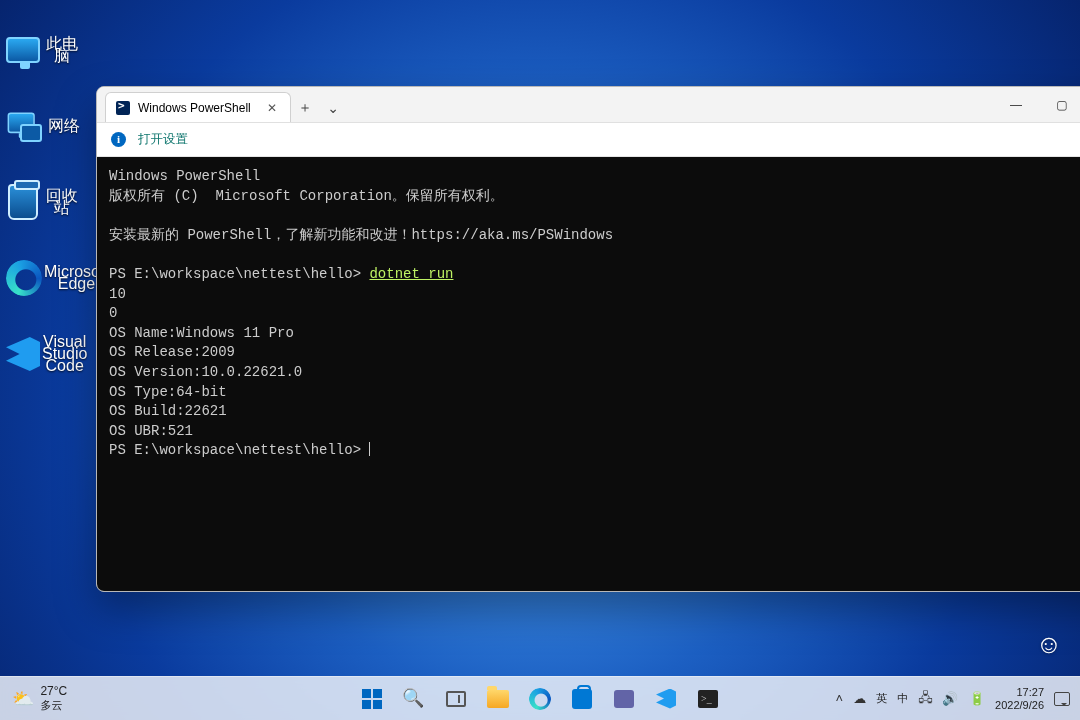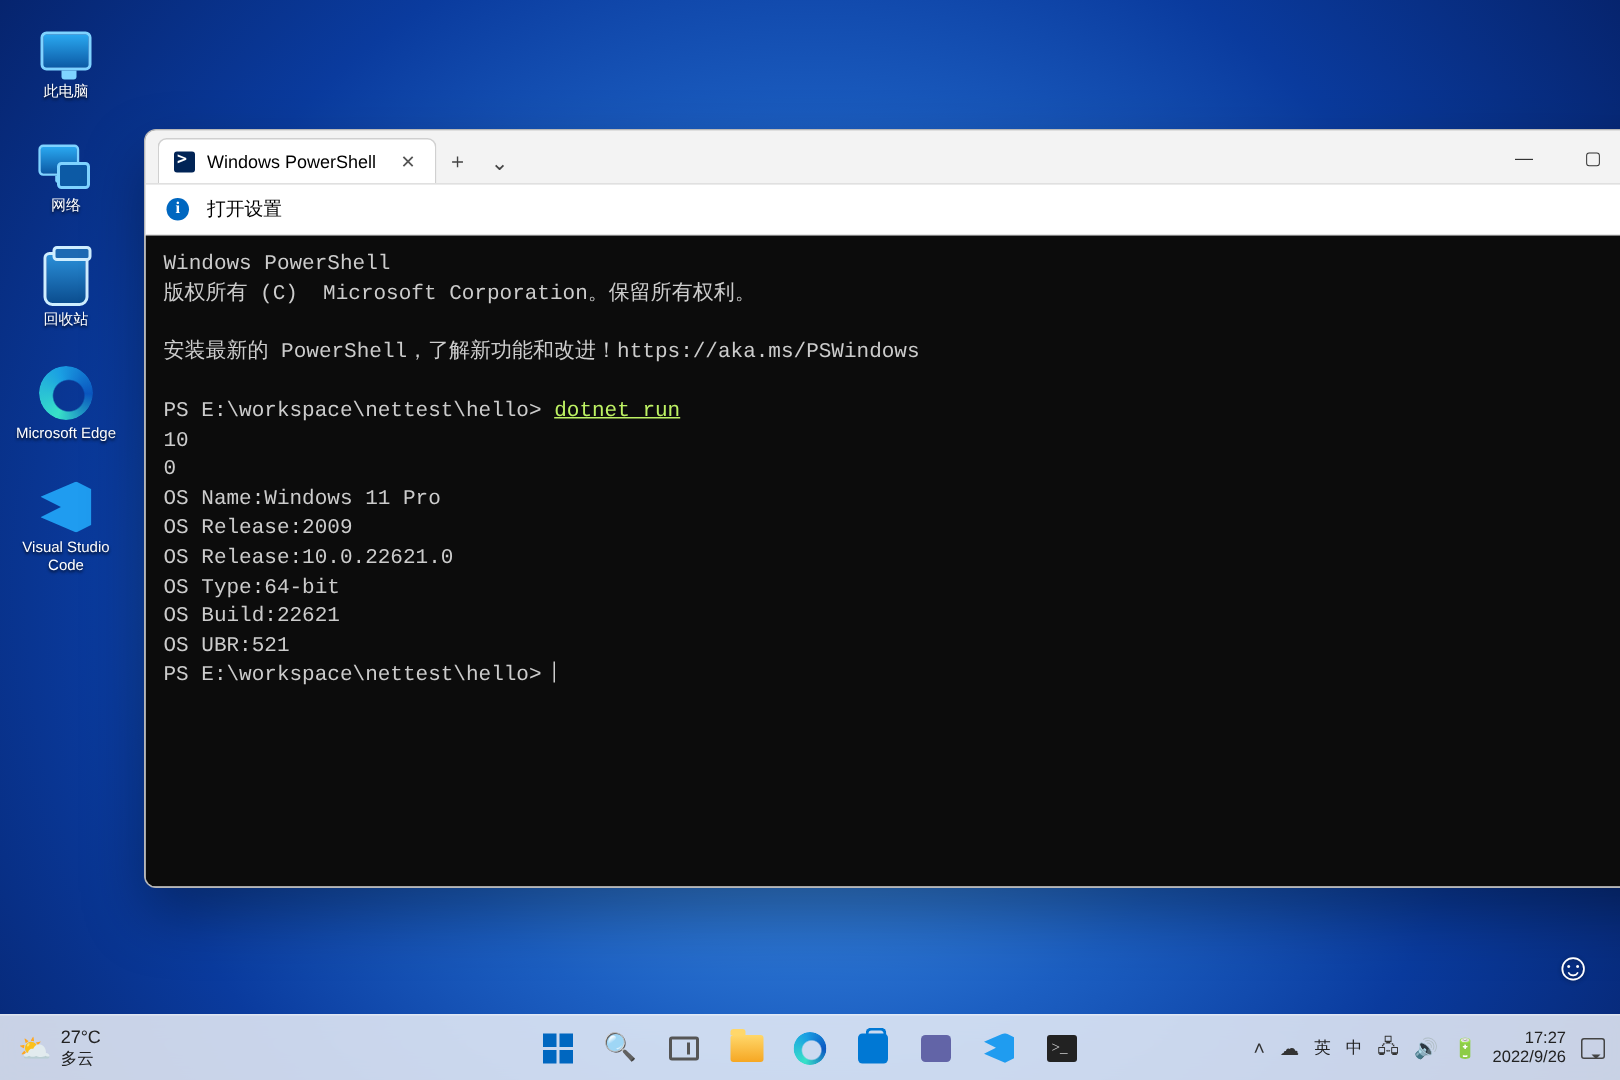--- a/index.html
+++ b/index.html
@@ -14,23 +14,23 @@
   .bloom {
     position:absolute; inset:0; pointer-events:none;
     background:
       radial-gradient(circle at 48% 52%, rgba(255,255,255,0.15) 0 4%, transparent 6%),
       radial-gradient(circle at 60% 60%, rgba(0,20,60,0.25) 0 10%, transparent 20%);
   }
 
   
   .desktop-icons { position: absolute; top: 10px; left: 6px; width: 76px; }
   .dicon {
-    width: 76px; height: 76px; display:flex; flex-direction:column;
+    width: 76px; height: 76px; display:flex; flex-direction:row;
     align-items:center; justify-content:flex-start; gap:2px;
-    font-size:10px; text-align:center; text-shadow:0 1px 2px rgba(0,0,0,.8);
+    font-size:16px; text-align:center; text-shadow:0 1px 2px rgba(0,0,0,.8);
     cursor:default; user-select:none; padding-top:4px;
   }
   .dicon .glyph { width:40px; height:40px; display:flex; align-items:center; justify-content:center; }
   .lbl { line-height:12px; }
 
   
   .monitor { width:34px;height:26px;border:2px solid #7fd3ff;border-radius:4px;
     background:linear-gradient(#2aa8f0,#0c5aa5); position:relative; }
   .monitor::after{content:"";position:absolute;bottom:-8px;left:12px;width:10px;height:6px;background:#7fd3ff;border-radius:0 0 2px 2px;}
   .net { position:relative; }
@@ -65,21 +65,21 @@
   .tplus, .tdrop { width:28px;height:28px;display:flex;align-items:center;justify-content:center;color:#444;font-size:14px;}
   .winctrl { position:absolute; right:0; top:0; height:36px; display:flex; }
   .winctrl div{ width:46px; display:flex;align-items:center;justify-content:center;color:#333;font-size:12px;}
 
   .infobar {
     height:34px; background:#fff; display:flex; align-items:center; gap:12px;
     padding:0 14px; font-size:12.5px; color:#333; border-bottom:1px solid #e5e5e5;
   }
   .infobar .iicon{width:15px;height:15px;border-radius:50%;background:#0067c0;color:#fff;
     display:flex;align-items:center;justify-content:center;font:bold 11px/1 Consolas;}
-  .infobar .link{ color:#000000; cursor:pointer; }
+  .infobar .link{ color:#0f766e; cursor:pointer; }
   .infobar .iclose{ margin-left:auto;color:#555;font-size:14px;padding:4px;}
 
   .term {
     flex:1; background:#0c0c0c; color:#cccccc; font:14px/1.4 Consolas,"Courier New",monospace;
     padding:10px 12px; white-space:pre; overflow:hidden;
   }
   .cmd-y{ color:#bef264;text-decoration:underline; }
   .cursor{ display:inline-block;width:1px;height:14px;background:#ccc;vertical-align:-2px;}
 
   
@@ -190,21 +190,21 @@
   <div class="term"><span>Windows PowerShell</span>
 <span>版权所有 (C)  Microsoft Corporation。保留所有权利。</span>
 <span></span>
 <span>安装最新的 PowerShell，了解新功能和改进！https://aka.ms/PSWindows</span>
 <span></span>
 <span>PS E:\workspace\nettest\hello&gt; </span><span class="cmd-y">dotnet run</span>
 <span>10</span>
 <span>0</span>
 <span>OS Name:Windows 11 Pro</span>
 <span>OS Release:2009</span>
-<span>OS Release:10.0.22621.0</span>
+<span>OS Version:10.0.22621.0</span>
 <span>OS Type:64-bit</span>
 <span>OS Build:22621</span>
 <span>OS UBR:521</span>
 <span>PS E:\workspace\nettest\hello&gt; </span><span class="cursor"></span></div>
 </div>
 
 <div class="wm">
   <span class="wicon">☺</span>
 </div>
 

